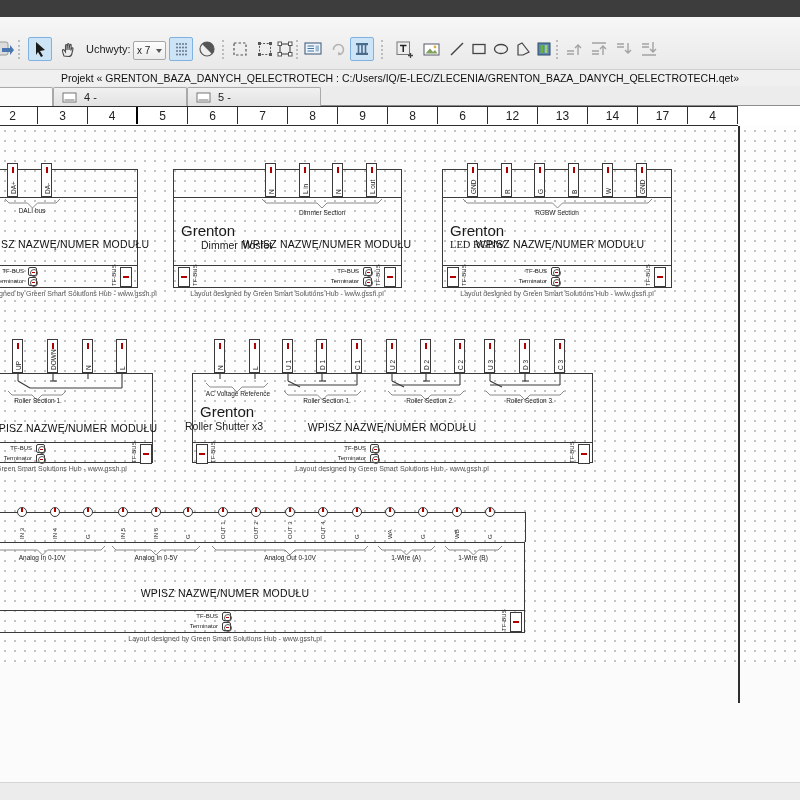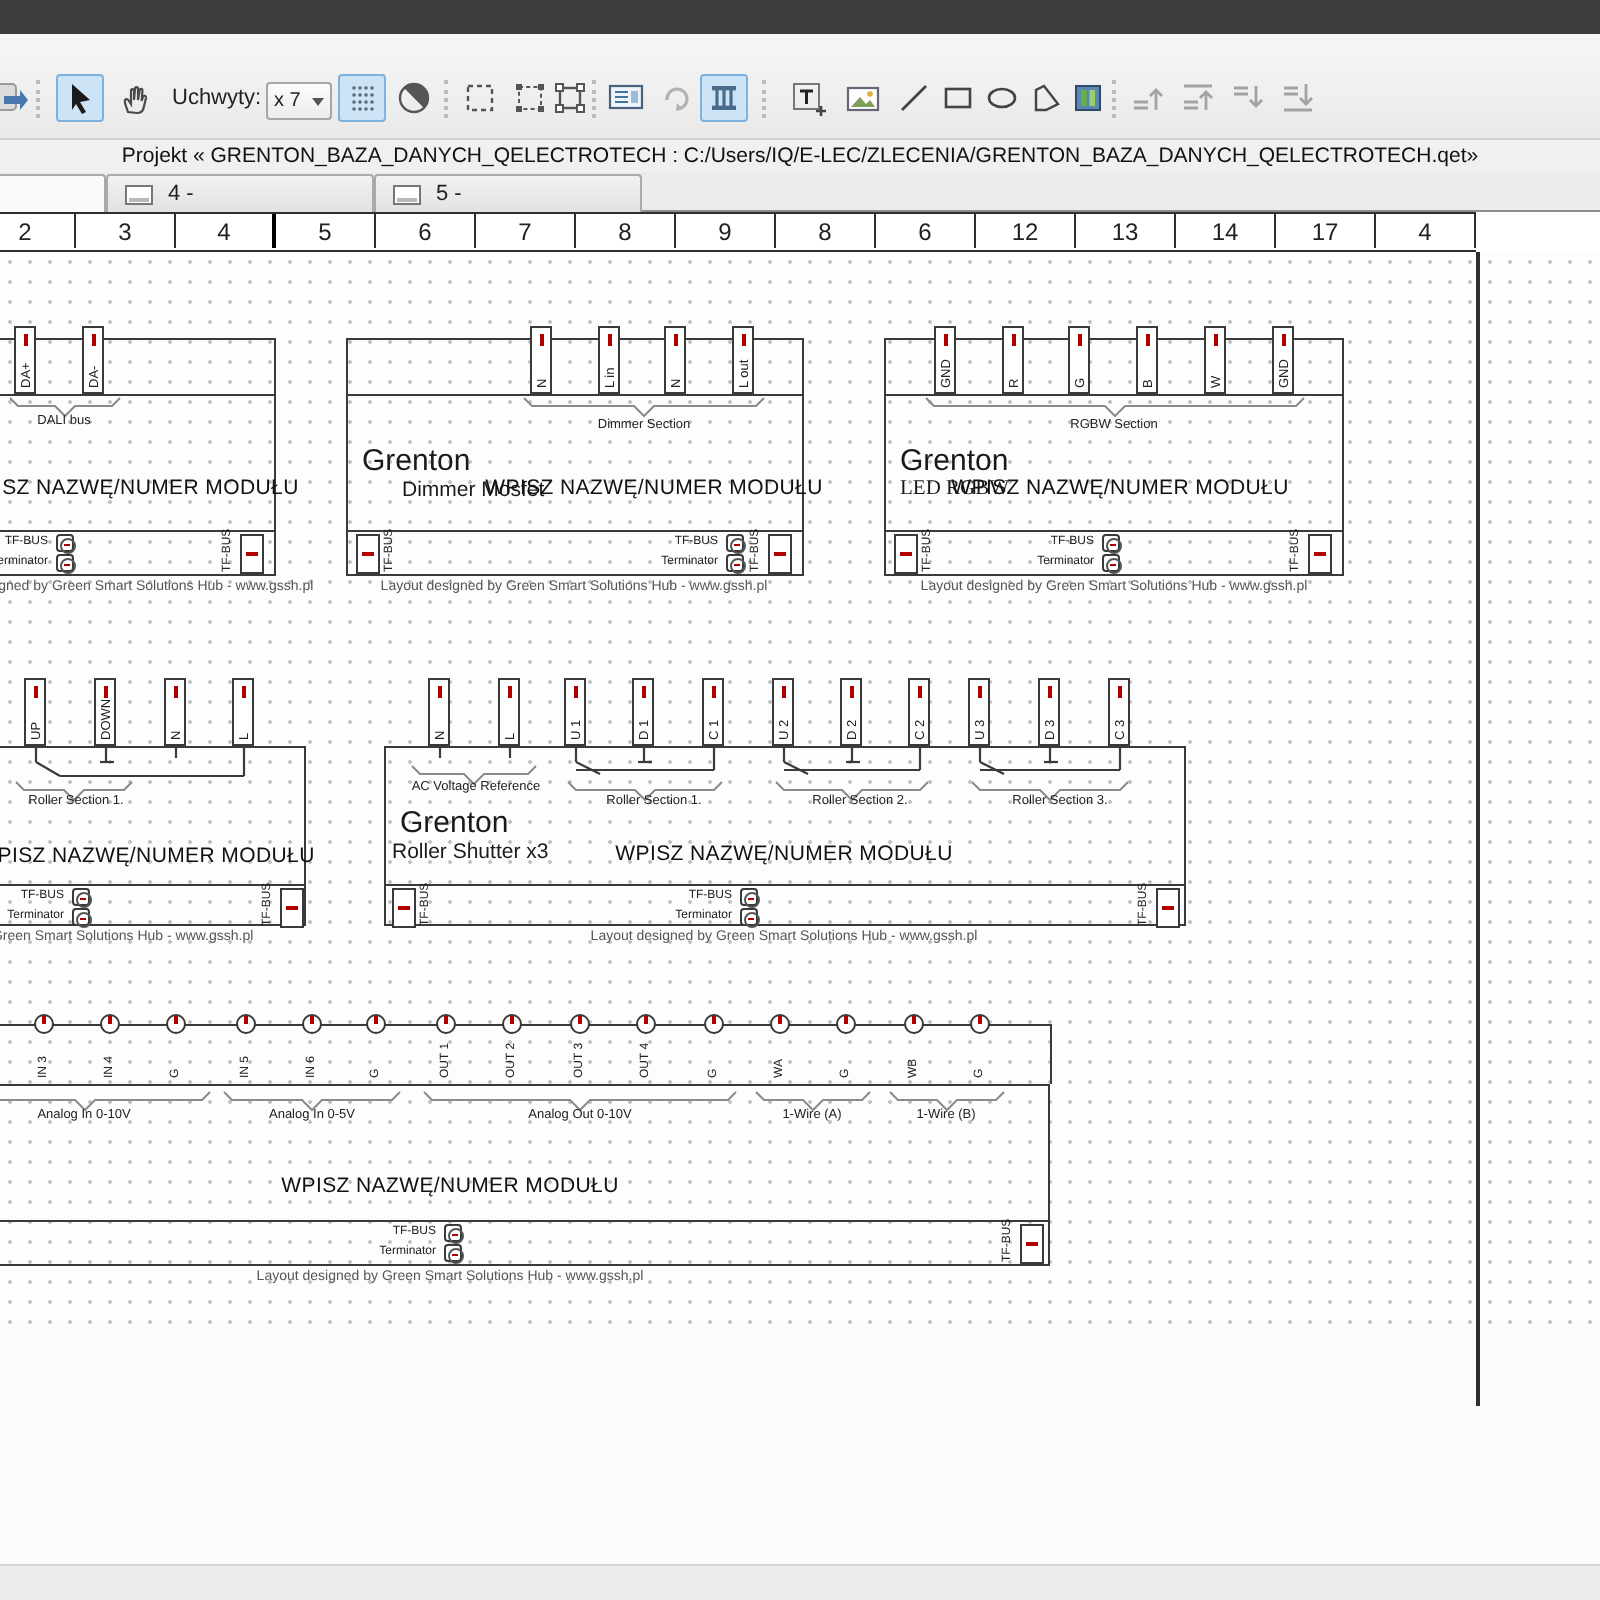--- a/index.html
+++ b/index.html
@@ -550,21 +550,21 @@
       <div class="vlabel" style="left: 522px; top: 244px;">D 3</div>
       <div class="term" style="left: 554px; top: 213px; height: 34px;">
         <div class="tick"></div>
       </div>
       <div class="vlabel" style="left: 557px; top: 244px;">C 3</div>
       <div class="mlabel center blabel" style="left: 238px; top: 264px;">AC Voltage Reference</div>
       <div class="mlabel center blabel" style="left: 327px; top: 271px;">Roller Section 1.</div>
       <div class="mlabel center blabel" style="left: 430px; top: 271px;">Roller Section 2.</div>
       <div class="mlabel center blabel" style="left: 530px; top: 271px;">Roller Section 3.</div>
       <div class="mlabel brand" style="left: 200px; top: 277px;">Grenton</div>
-      <div class="mlabel sub" style="left: 196px; top: 294px; text-align: right;">Roller Shutter x3</div>
+      <div class="mlabel sub" style="left: 185px; top: 294px; text-align: right;">Roller Shutter x3</div>
       <div class="mlabel center wpisz" style="left: 392px; top: 295px;">WPISZ NAZWĘ/NUMER MODUŁU</div>
       <div class="midlab" style="left: 308px; top: 319px;">TF-BUS</div>
       <div class="midlab" style="left: 308px; top: 328.5px;">Terminator</div>
       <div class="conn" style="left: 370px; top: 318px;">
         <div class="c"></div>
         <div class="r"></div>
       </div>
       <div class="conn" style="left: 370px; top: 328px;">
         <div class="c"></div>
         <div class="r"></div>

